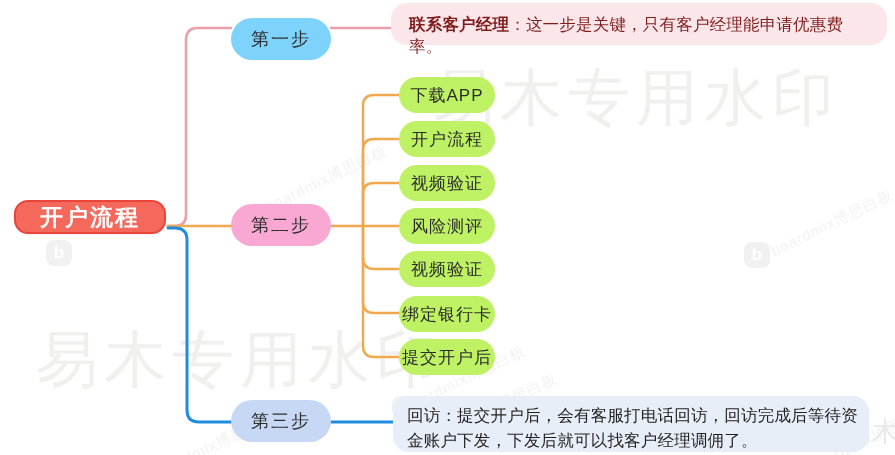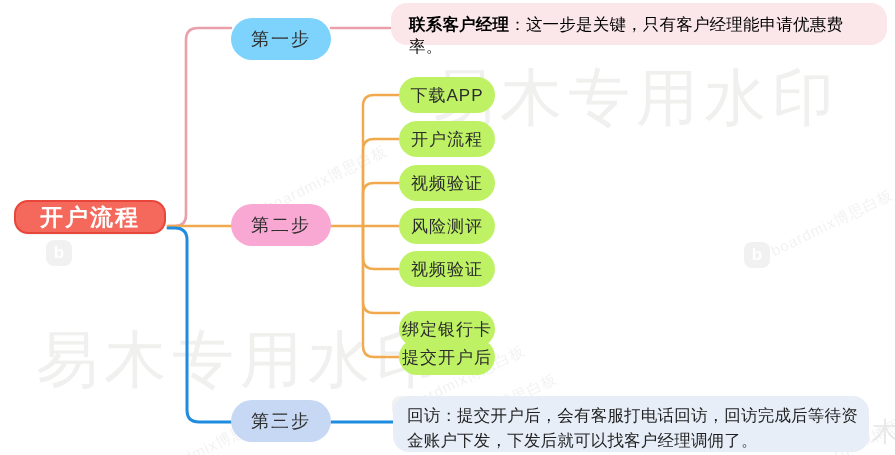--- a/index.html
+++ b/index.html
@@ -153,21 +153,21 @@
     white-space: normal;
   }
   .detail-1 {
     left: 391px;
     top: 3px;
     width: 496px;
     height: 42px;
     background: #fbe7ea;
     padding: 10px 16px 0 18px;
     font-size: 16.5px;
-    color: #000000;
+    color: #7f1d1d;
     letter-spacing: 0.2px;
     line-height: 22px;
   }
   .detail-1 .em { font-weight: 700; }
 
   .detail-3 {
     left: 393px;
     top: 396px;
     width: 476px;
     height: 56px;
@@ -235,18 +235,18 @@
 
   <div class="node detail-box detail-1">
     <span class="em">联系客户经理</span><span>：这一步是关键，只有客户经理能申请优惠费率。</span>
   </div>
 
   <div class="node leaf-pill" style="top:77px">下载APP</div>
   <div class="node leaf-pill" style="top:121px">开户流程</div>
   <div class="node leaf-pill" style="top:165px">视频验证</div>
   <div class="node leaf-pill" style="top:208px">风险测评</div>
   <div class="node leaf-pill" style="top:251px">视频验证</div>
-  <div class="node leaf-pill" style="top:311px">绑定银行卡</div>
+  <div class="node leaf-pill" style="top:296px">绑定银行卡</div>
   <div class="node leaf-pill" style="top:339px">提交开户后</div>
 
   <div class="node detail-box detail-3">回访：提交开户后，会有客服打电话回访，回访完成后等待资金账户下发，下发后就可以找客户经理调佣了。</div>
 
 </div>
 
 </body></html>

